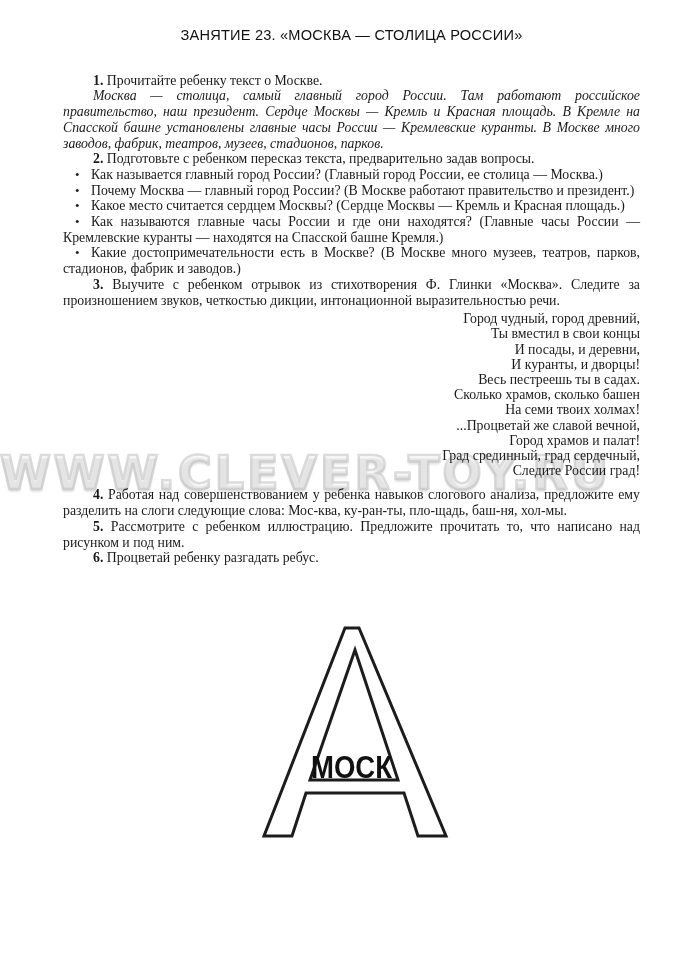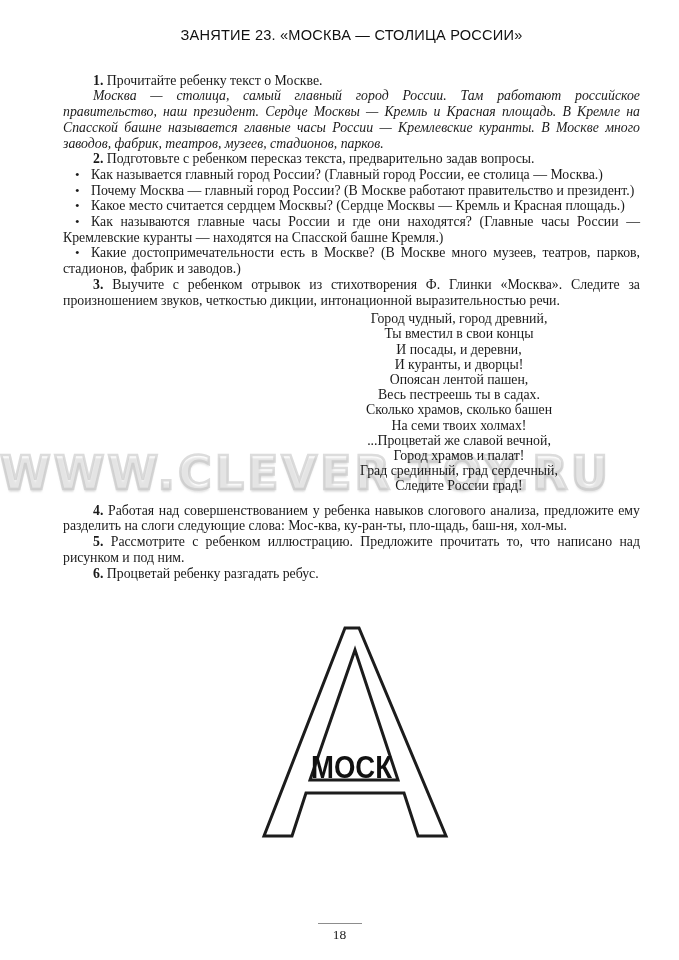--- a/index.html
+++ b/index.html
@@ -47,21 +47,21 @@
   .q{margin:0;}
   .q .bullet{
     display:inline-block;
     width:16px;
     margin-left:12px;
     font-size:13px;
   }
   .poem{
     margin:3px 0 9px 215px;
     line-height:15.2px;
-    text-align:center;
+    text-align:right;
   }
   .poem div{white-space:nowrap;}
   .rebus{
     position:absolute;
     left:261px;top:626px;
     z-index:1;
   }
   .rebus text{
     font-family:"Liberation Sans", sans-serif;
     font-weight:bold;
@@ -90,40 +90,39 @@
 <div class="page">
 
   <div class="watermark">WWW.CLEVER-TOY.RU</div>
 
   <div class="content">
 
     <h1 class="title">ЗАНЯТИЕ 23. «МОСКВА — СТОЛИЦА РОССИИ»</h1>
 
     <p class="item"><b>1.</b> <span>Прочитайте ребенку текст о Москве.</span></p>
 
-    <p class="intro">Москва — столица, самый главный город России. Там работают российское правительство, наш президент. Сердце Москвы — Кремль и Красная площадь. В Кремле на Спасской башне называется главные часы России — Кремлевские куранты. В Москве много заводов, фабрик, театров, музеев, стадионов, парков.</p>
+    <p class="intro">Москва — столица, самый главный город России. Там работают российское правительство, наш президент. Сердце Москвы — Кремль и Красная площадь. В Кремле на Спасской башне установлены главные часы России — Кремлевские куранты. В Москве много заводов, фабрик, театров, музеев, стадионов, парков.</p>
 
     <p class="item"><b>2.</b> <span>Подготовьте с ребенком пересказ текста, предварительно задав вопросы.</span></p>
 
     <div>
       <div class="q"><span class="bullet">•</span><span>Как называется главный город России? (Главный город России, ее столица — Москва.)</span></div>
       <div class="q"><span class="bullet">•</span><span>Почему Москва — главный город России? (В Москве работают правительство и президент.)</span></div>
       <div class="q"><span class="bullet">•</span><span>Какое место считается сердцем Москвы? (Сердце Москвы — Кремль и Красная площадь.)</span></div>
       <div class="q"><span class="bullet">•</span><span>Как называются главные часы России и где они находятся? (Главные часы России — Кремлевские куранты — находятся на Спасской башне Кремля.)</span></div>
       <div class="q"><span class="bullet">•</span><span>Какие достопримечательности есть в Москве? (В Москве много музеев, театров, парков, стадионов, фабрик и заводов.)</span></div>
     </div>
 
     <p class="item"><b>3.</b> <span>Выучите с ребенком отрывок из стихотворения Ф. Глинки «Москва». Следите за произношением звуков, четкостью дикции, интонационной выразительностью речи.</span></p>
 
     <div class="poem">
       <div>Город чудный, город древний,</div>
       <div>Ты вместил в свои концы</div>
       <div>И посады, и деревни,</div>
       <div>И куранты, и дворцы!</div>
-      <div>Опоясан лентой пашен,</div>
       <div>Весь пестреешь ты в садах.</div>
       <div>Сколько храмов, сколько башен</div>
       <div>На семи твоих холмах!</div>
       <div>...Процветай же славой вечной,</div>
       <div>Город храмов и палат!</div>
       <div>Град срединный, град сердечный,</div>
       <div>Следите России град!</div>
     </div>
 
     <p class="item"><b>4.</b> <span>Работая над совершенствованием у ребенка навыков слогового анализа, предложите ему разделить на слоги следующие слова: Мос-ква, ку-ран-ты, пло-щадь, баш-ня, хол-мы.</span></p>
@@ -133,18 +132,14 @@
     <p class="item"><b>6.</b> <span>Процветай ребенку разгадать ребус.</span></p>
 
   </div>
 
   <svg class="rebus" width="188" height="214" viewBox="0 0 188 214">
     <path d="M84,2 L98,2 L185,210 L157,210 L143,167 L45,167 L31,210 L3,210 Z
              M94,24 L137,154 L49,154 Z" fill="#ffffff" fill-rule="evenodd" stroke="#1c1c1c" stroke-width="3" stroke-linejoin="miter"></path>
     <text x="50" y="152" textLength="81" lengthAdjust="spacingAndGlyphs">МОСК</text>
   </svg>
 
-  <div class="footer">
-    <div class="footer-rule"></div>
-    <div class="page-number">18</div>
-  </div>
 
 </div>
 
 </body></html>

